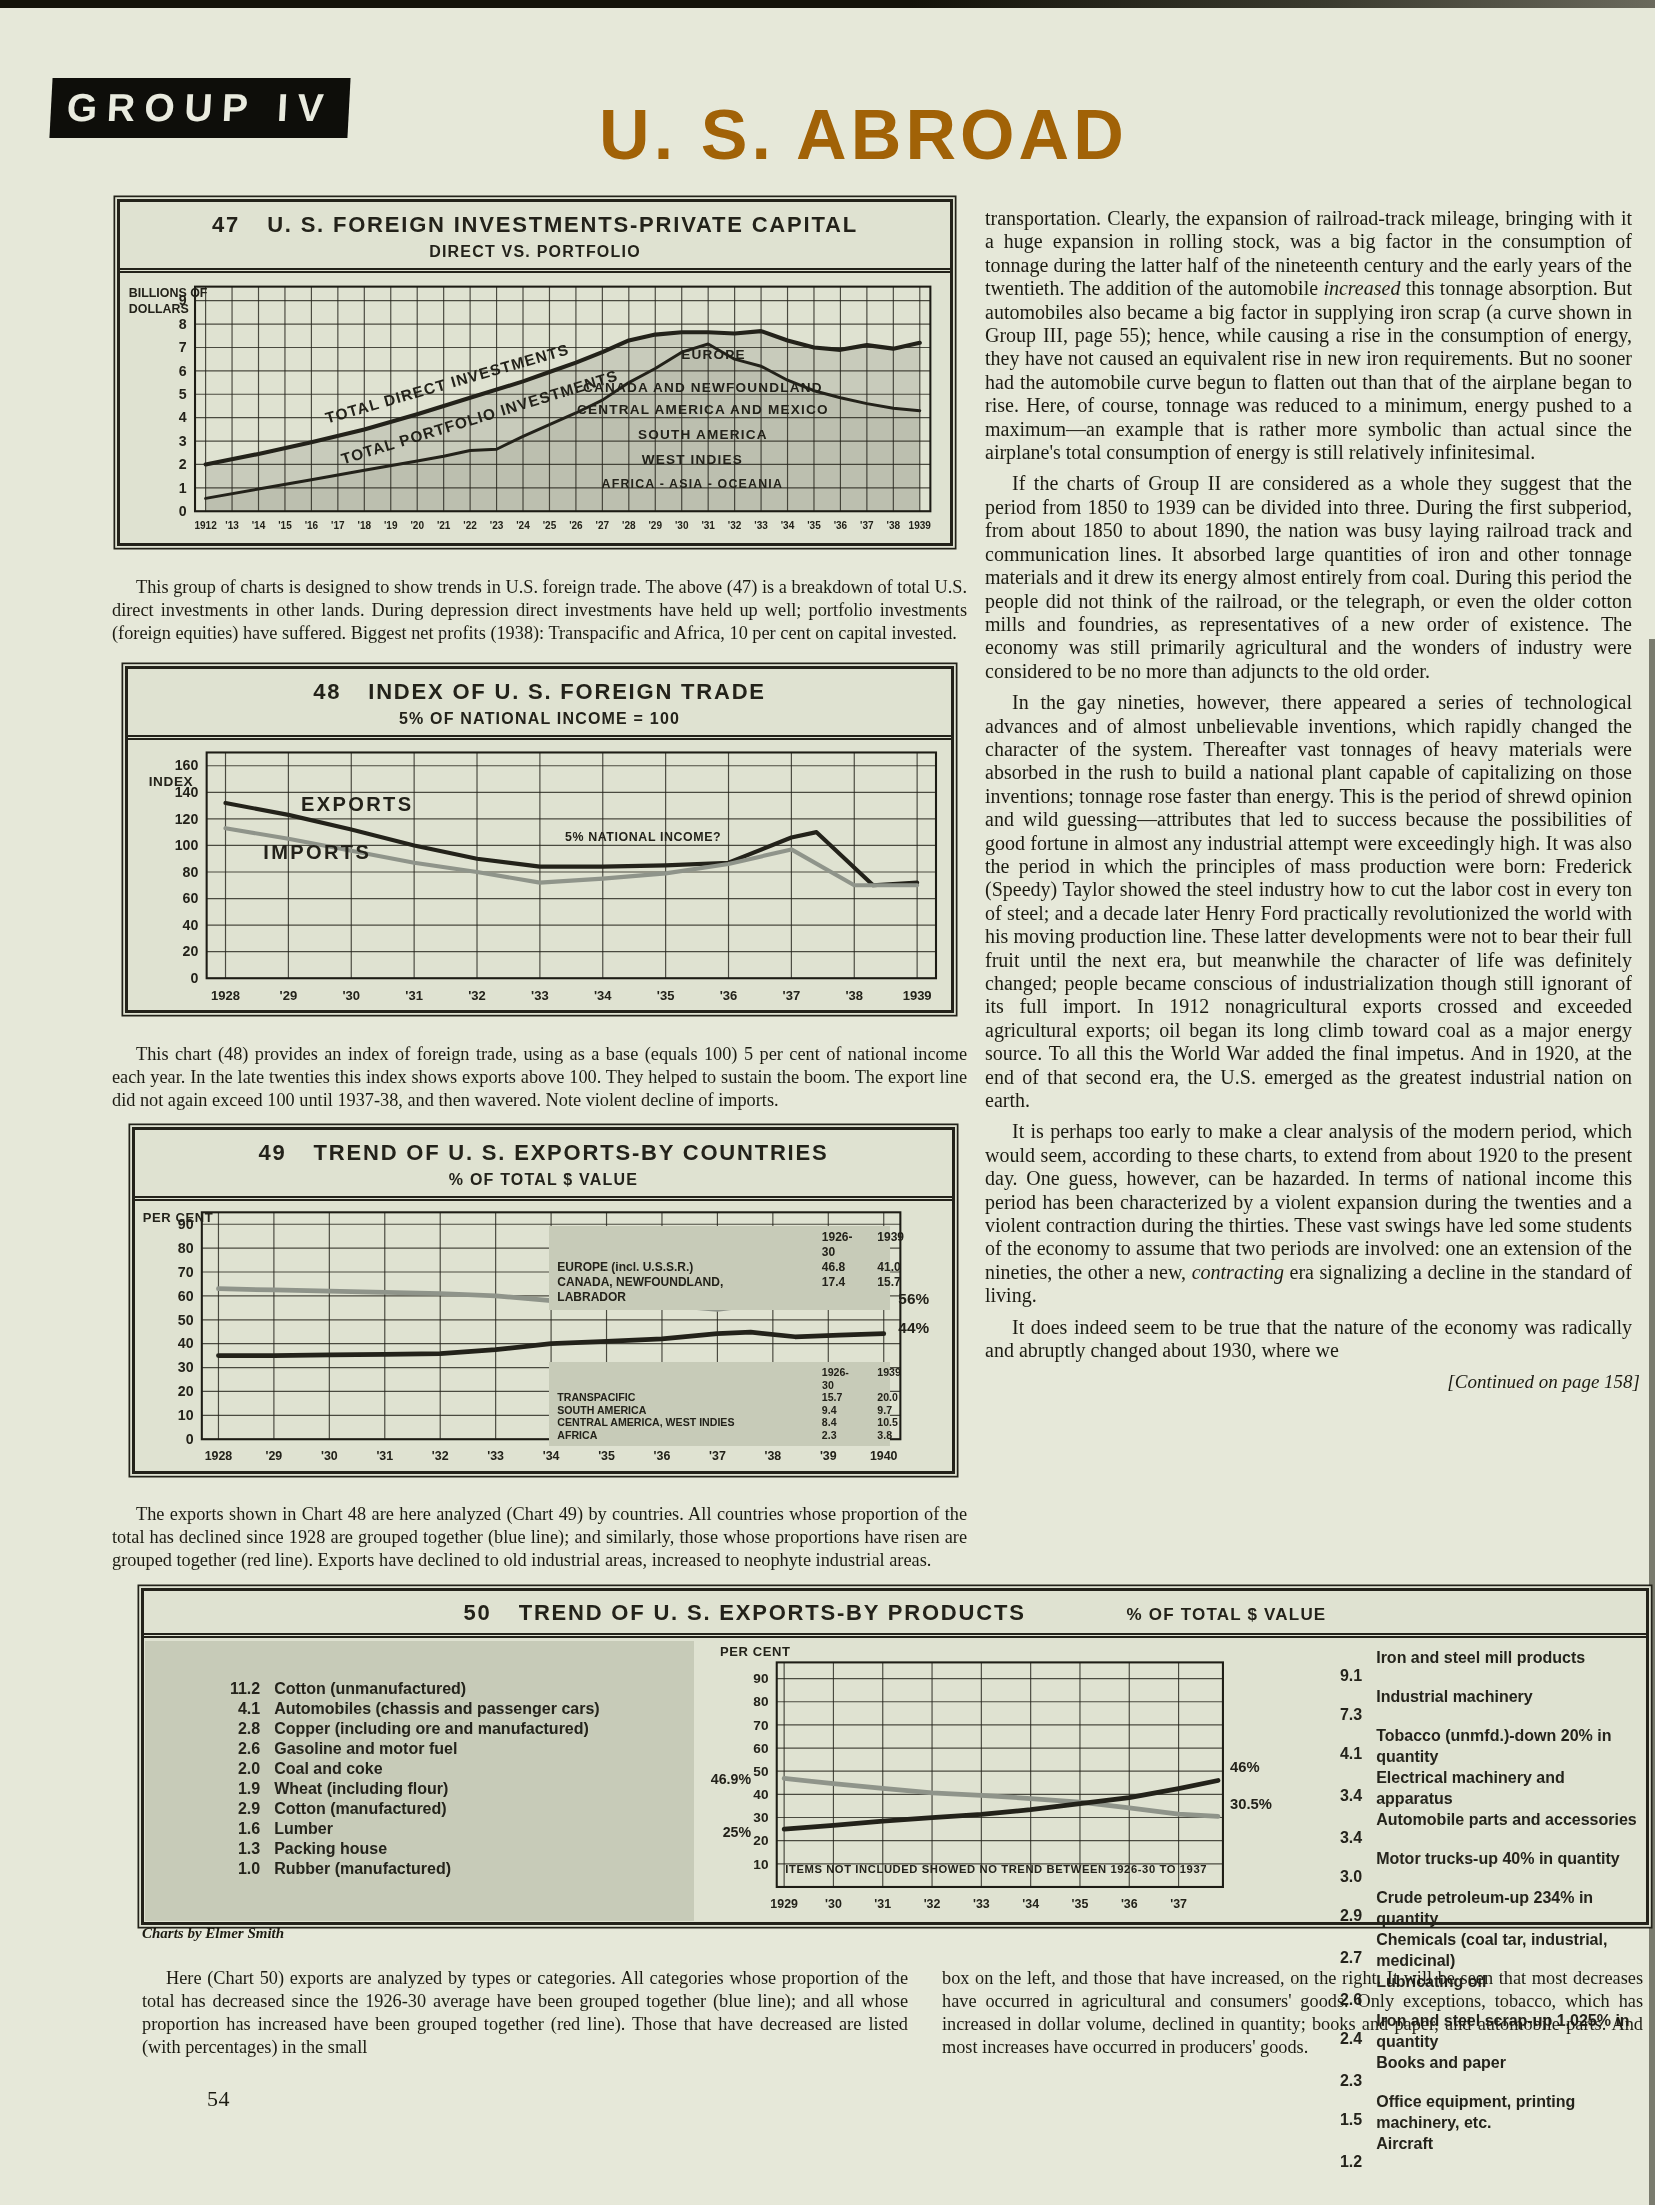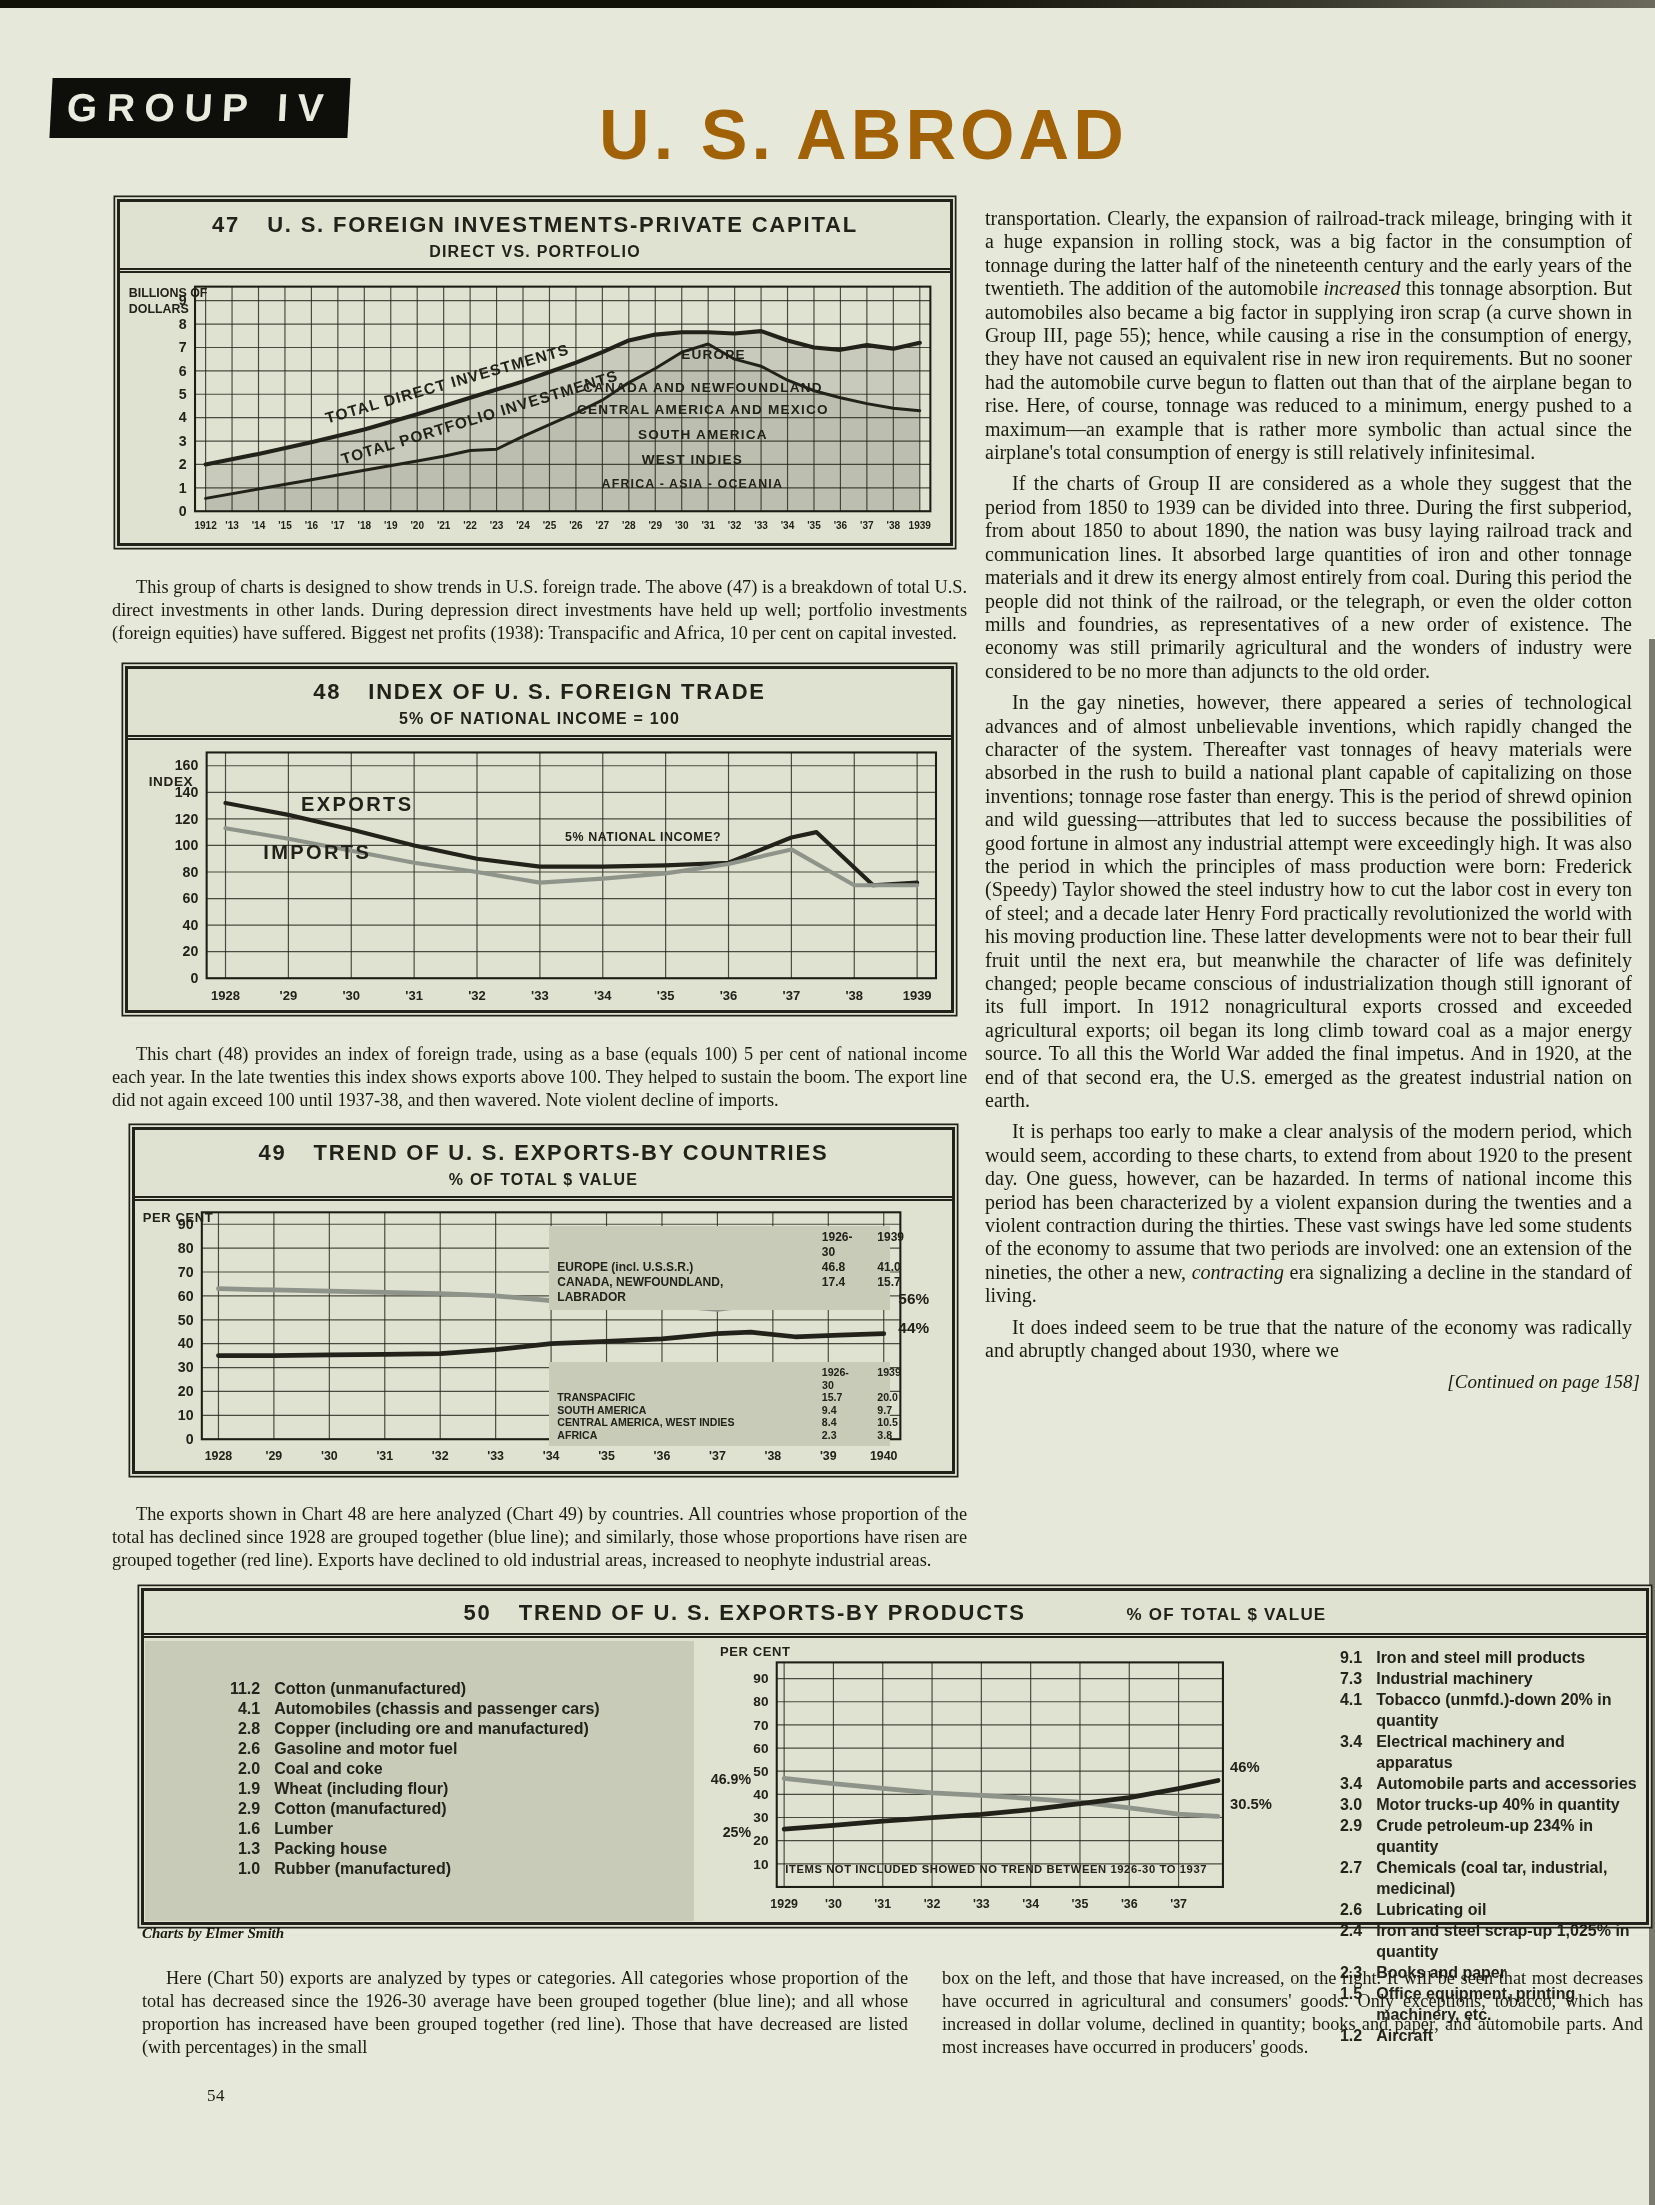--- a/index.html
+++ b/index.html
@@ -52,23 +52,23 @@
   .chead50 .ct{letter-spacing:1.8px;}
   .cs50{font-size:17px;font-weight:700;letter-spacing:1.2px;margin-left:101px;}
   .c50body{display:flex;align-items:stretch;height:280px;}
   .c50plot{flex:none;}
   .plist{font-family:"Liberation Sans",sans-serif;font-weight:700;color:#24231b;}
   .prow{display:flex;}
   .pv{flex:none;text-align:right;margin-right:14px;}
   .pleft{flex:none;width:479px;background:var(--shade);padding:38px 6px 0 64px;font-size:16px;line-height:20px;}
   .pleft .pv{width:51px;}
   .pright{flex:1;padding:6px 6px 0 38px;font-size:16px;line-height:21px;}
-  .pright .pv{width:39px;}
-
-  .page-number{position:absolute;left:207px;top:2086px;font-size:17px;letter-spacing:0.6px;}
+  .pright .pv{width:39px;margin-top:18px;}
+
+  .page-number{position:absolute;left:207px;top:2086px;font-size:22px;letter-spacing:0.6px;}
 </style>
 </head>
 <body>
 
 <div class="page">
   <div class="edge-top"></div>
   <div class="edge-right"></div>
 
   <div class="group-badge">GROUP IV</div>
   <h1 class="page-title">U. S. ABROAD</h1>

